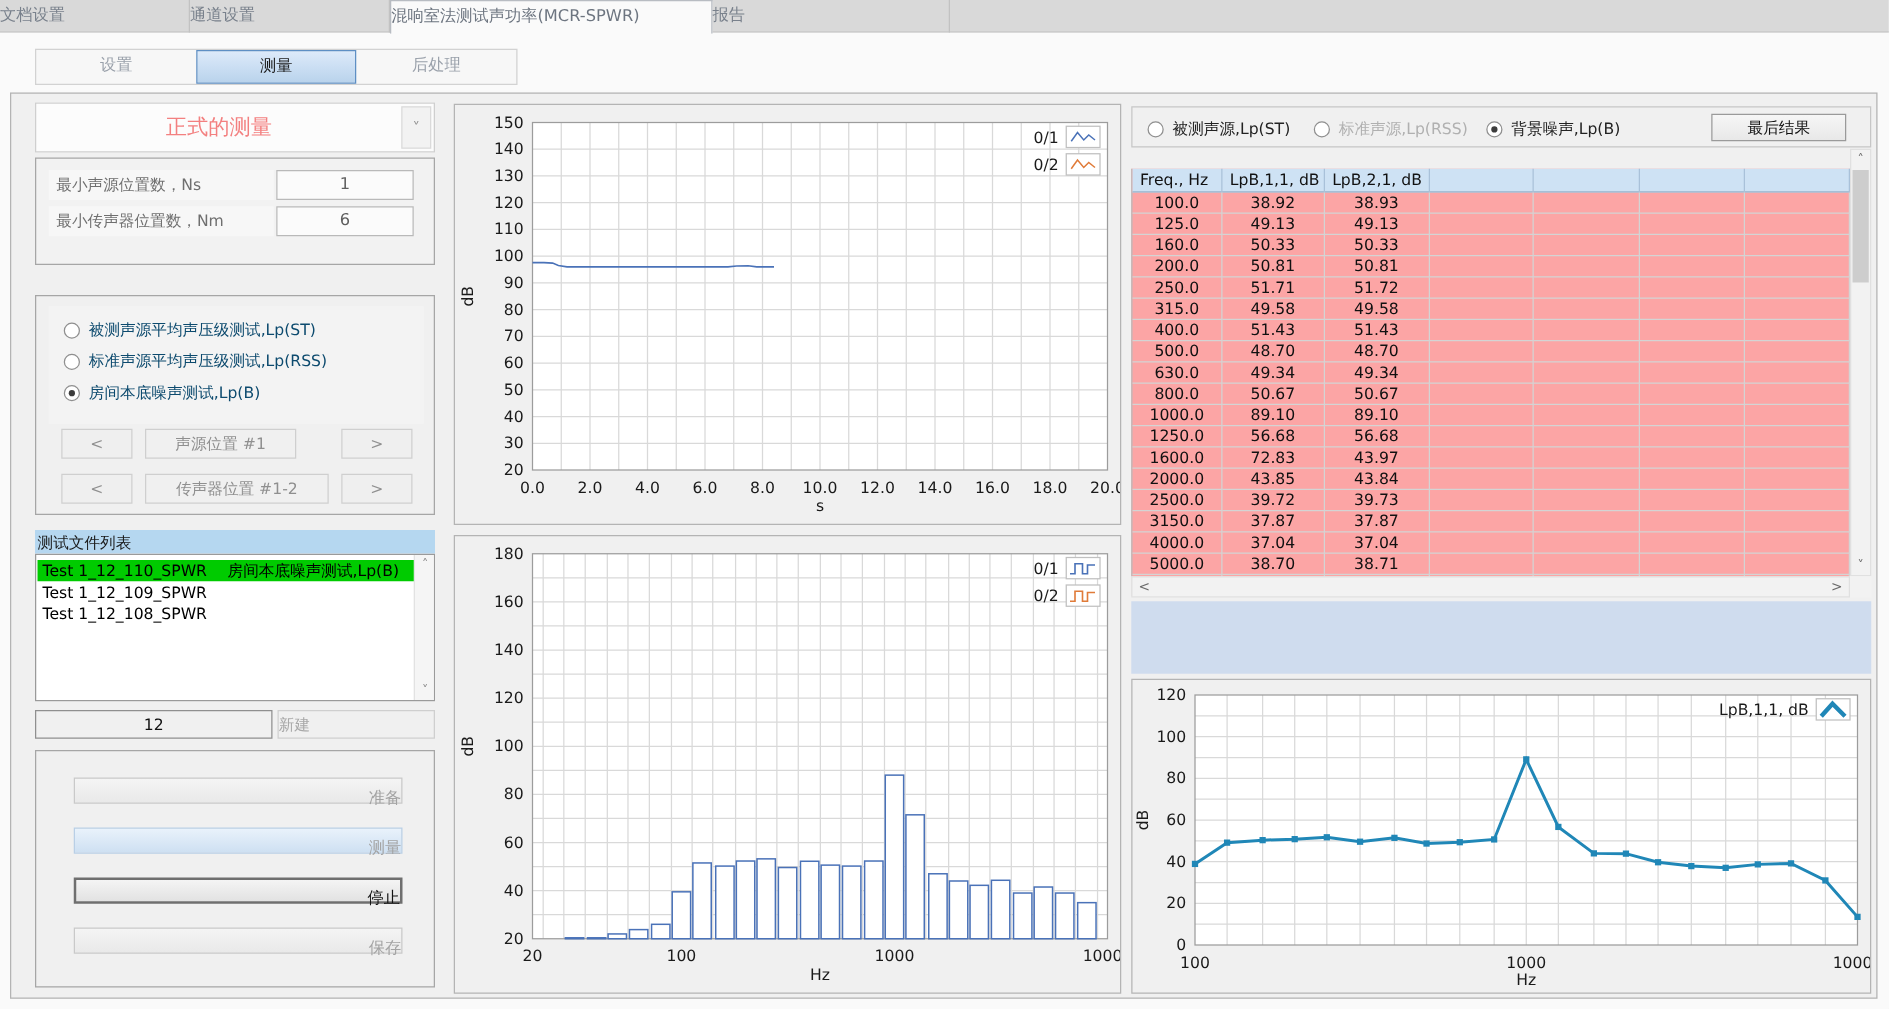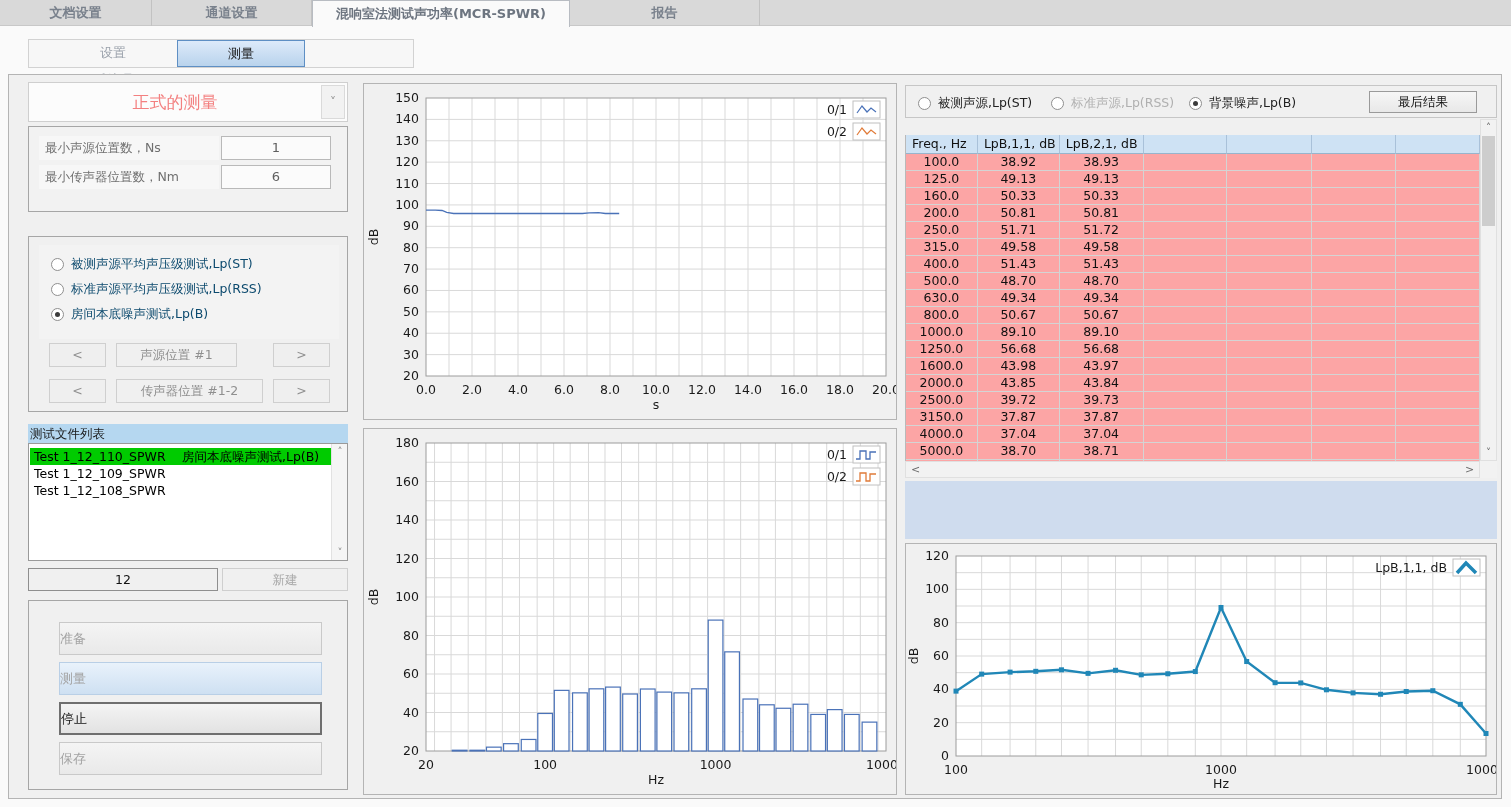--- a/index.html
+++ b/index.html
@@ -1,27 +1,27 @@
 <!DOCTYPE html>
 <html><head>
 <meta charset="utf-8">
 <style>
   * { margin:0; padding:0; box-sizing:border-box; }
   html,body { width:1511px; height:807px; font-family:"DejaVu Sans","Liberation Sans",sans-serif; background:#fafafa; overflow:hidden; }
   .abs { position:absolute; }
 
   
   #tabbar { left:0; top:0; width:1511px; height:26px; background:#d9d9d9; border-bottom:1px solid #c8c8c8; }
-  .top-tab { display:inline-block; height:26px; line-height:25px; text-align:center; font-size:13px;
-             color:#79818c; border-right:1px solid #c2c2c2; vertical-align:top; cursor:default;font-weight:bold; }
+  .top-tab { display:inline-block; height:26px; line-height:25px; font-size:13px;
+             color:#79818c; border-right:1px solid #c2c2c2; vertical-align:top; cursor:default; }
   .top-tab.active { background:#fafafa; border:1px solid #b8bcc2; border-bottom:none; color:#6d7580; height:27px; }
 
   
   #substrip { left:0; top:27px; width:1511px; height:47px; background:#fafafa; }
-  #subtabs { position:absolute; left:28px; top:12px; width:386px; height:29px; border:1px solid #d2d2d2; background:#f7f7f7;padding-left:20px; }
+  #subtabs { position:absolute; left:28px; top:12px; width:386px; height:29px; border:1px solid #d2d2d2; background:#f7f7f7; }
   .sub-tab { float:left; width:128px; height:27px; line-height:26px; text-align:center; font-size:13px; color:#9aa1ab; }
   .sub-tab.active { background:linear-gradient(#ddeafa,#b9d3ec); border:1px solid #5e8fc4; color:#1a1a1a; }
 
   
   #main { left:8px; top:74px; width:1494px; height:725px; border:1px solid #b4b4b4; background:#f0f0f0; }
 
   
   #combo { left:28px; top:82px; width:320px; height:40px; border:1px solid #cfcfcf; background:#fcfcfc; }
   #combo-text { position:absolute; left:0; top:0; width:292px; height:38px; line-height:38px; text-align:center; font-size:17px; color:#f38080; }
   #combo-btn { position:absolute; right:2px; top:2px; width:24px; height:34px; background:#f2f2f2; border:1px solid #dadada; text-align:center; line-height:32px; color:#909090; font-size:12px; }
@@ -42,24 +42,24 @@
   #file-header { left:28px; top:424px; width:320px; height:19px; background:#b5d7f0; color:#1a1a1a; font-size:12.5px; line-height:19px; padding-left:2px; }
   #file-list { left:28px; top:443px; width:320px; height:118px; border:1px solid #9a9a9a; background:#fff; }
   .file-item { position:absolute; left:1px; width:301px; height:17px; line-height:17px; font-size:12.5px; color:#000; display:flex; white-space:nowrap; overflow:hidden; }
   .file-item .fname { padding-left:4px; width:152px; flex:none; }
   .file-item.sel { background:#00cb00; }
   .vscroll { position:absolute; right:0; top:0; width:16px; height:100%; background:#f5f5f5; border-left:1px solid #e2e2e2; }
   .vscroll .up, .vscroll .down { position:absolute; left:0; width:16px; height:15px; text-align:center; color:#8a8a8a; font-size:10px; line-height:15px; }
   .vscroll .up { top:0; } .vscroll .down { bottom:0; }
 
   #count-box { left:28px; top:568px; width:190px; height:23px; border:1px solid #8f8f8f; background:#f0f0f0; text-align:center; line-height:21px; font-size:12.5px; color:#111; }
-  #new-btn { left:222px; top:568px; width:126px; height:23px; border:1px solid #cfcfcf; background:#f0f0f0; text-align:center; line-height:21px; font-size:12.5px; color:#a8a8a8; }
+  #new-btn { left:222px; top:568px; width:126px; height:23px; border:1px solid #cfcfcf; background:#f0f0f0; line-height:21px; font-size:12.5px; color:#a8a8a8; }
 
   #action-box { left:28px; top:600px; width:320px; height:190px; border:1px solid #a6a6a6; background:#f0f0f0; }
-  .act-btn { position:absolute; left:30px; width:263px; height:33px; text-align:left; font-size:13px; line-height:31px; }
+  .act-btn { position:absolute; left:30px; width:263px; height:21px; text-align:right; font-size:13px; line-height:31px; }
   .act-btn.disabled { background:linear-gradient(#f4f4f4,#e9e9e9); border:1px solid #c9c9c9; color:#a3a3a3; }
   .act-btn.highlighted { background:linear-gradient(#e9f2fb,#cee0f2); border:1px solid #b9cfe6; color:#a3a3a3; }
   .act-btn.active { background:linear-gradient(#f4f4f4,#e2e2e2); border:2px solid #6f6f6f; color:#111; line-height:29px; }
 
   
   .chart-panel { border:1px solid #b4b4b4; background:#f0f0f0; }
   #time-panel  { left:363px; top:83px;  width:534px; height:337px; }
   #spec-panel  { left:363px; top:428px; width:534px; height:367px; }
   #final-panel { left:905px; top:543px; width:592px; height:252px; }
   svg text { font-family:"DejaVu Sans","Liberation Sans",sans-serif; }
@@ -454,21 +454,21 @@
       <div class="tcell" style="width: 72px;">1250.0</div>
       <div class="tcell" style="width: 82px;">56.68</div>
       <div class="tcell" style="width: 84px;">56.68</div>
       <div class="tcell" style="width: 84px;"></div>
       <div class="tcell" style="width: 85px;"></div>
       <div class="tcell" style="width: 84px;"></div>
       <div class="tcell" style="width: 84px;"></div>
     </div>
     <div class="trow">
       <div class="tcell" style="width: 72px;">1600.0</div>
-      <div class="tcell" style="width: 82px;">43.98</div>
+      <div class="tcell" style="width: 82px;">72.83</div>
       <div class="tcell" style="width: 84px;">43.97</div>
       <div class="tcell" style="width: 84px;"></div>
       <div class="tcell" style="width: 85px;"></div>
       <div class="tcell" style="width: 84px;"></div>
       <div class="tcell" style="width: 84px;"></div>
     </div>
     <div class="trow">
       <div class="tcell" style="width: 72px;">2000.0</div>
       <div class="tcell" style="width: 82px;">43.85</div>
       <div class="tcell" style="width: 84px;">43.84</div>

